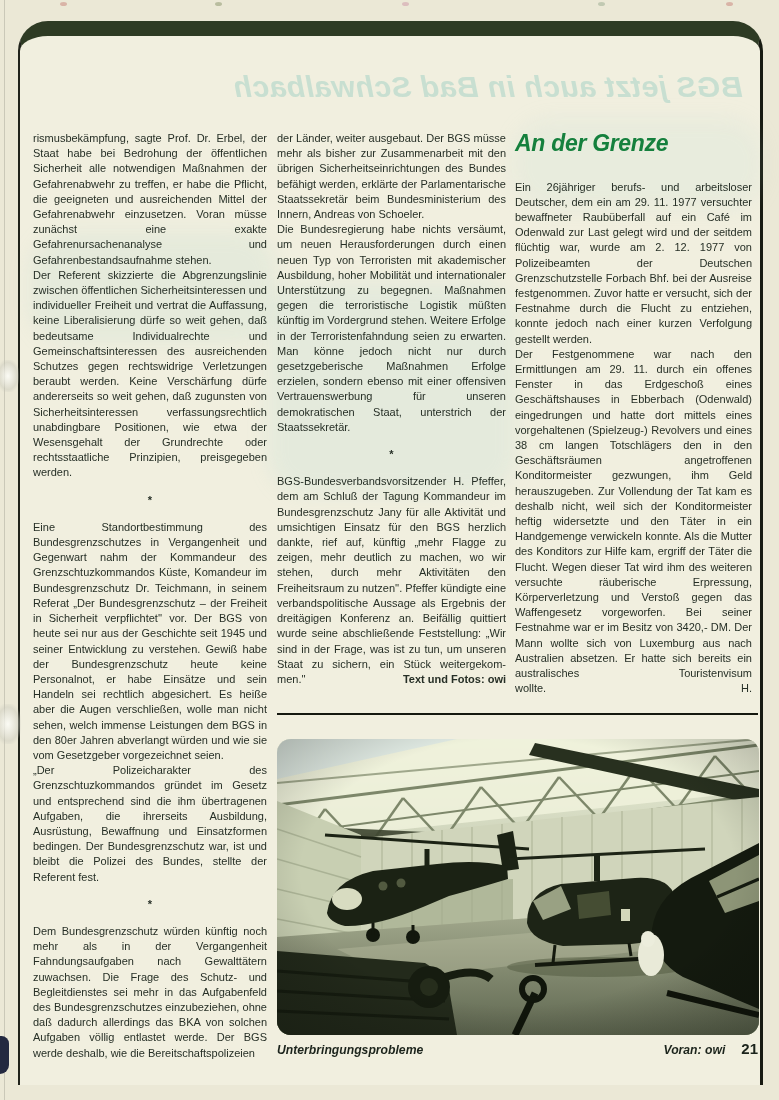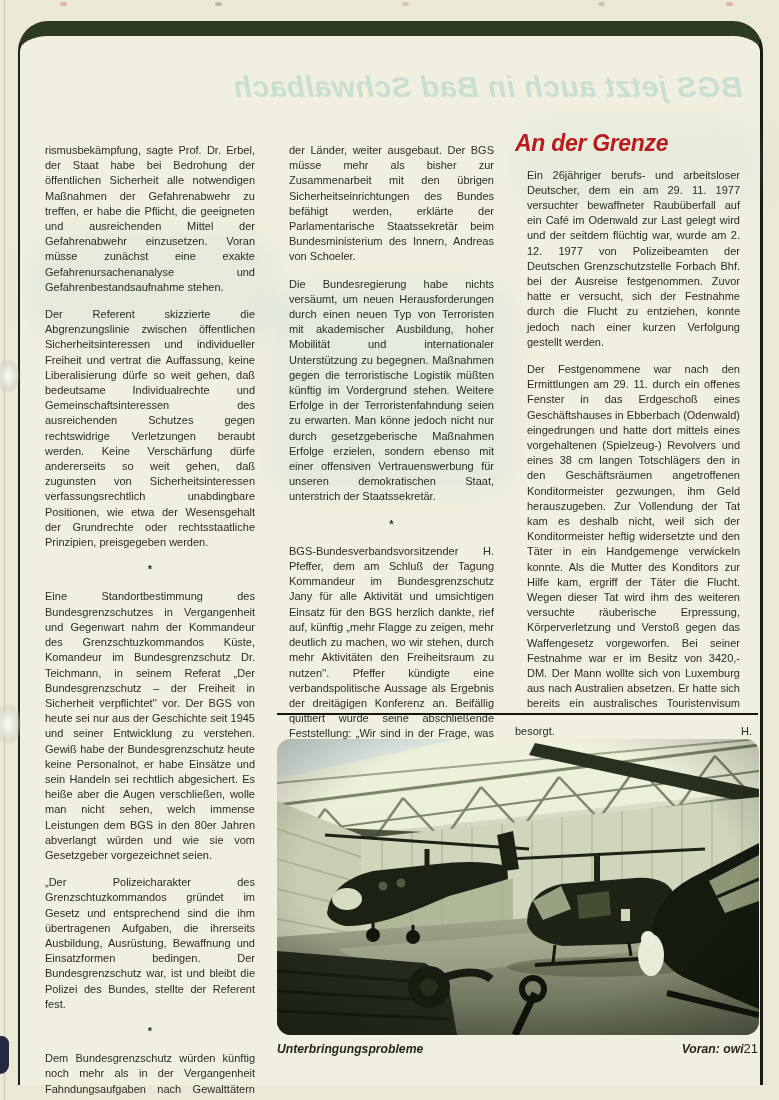--- a/index.html
+++ b/index.html
@@ -38,42 +38,42 @@
   .t3{left:512px;top:118px;width:252px;height:92px;background:rgba(178,215,205,.13);}
   .smudge{position:absolute;background:radial-gradient(ellipse at center,rgba(252,252,246,.95),rgba(198,198,186,.4) 60%,transparent 78%);}
   .s1{left:-3px;top:360px;width:22px;height:32px;}
   .s2{left:-5px;top:704px;width:26px;height:40px;}
   .corner-blot{position:absolute;left:0;top:1036px;width:9px;height:38px;background:#232940;border-radius:0 10px 12px 0;}
 
   .col{position:absolute;top:131px;font-size:11px;line-height:15.2px;}
   .col1{left:33px;width:234px;}
   .col2{left:277px;width:229px;}
   .col3{left:515px;width:237px;}
-  .col p{margin:12px;text-align:justify;}
+  .col p{margin:0;text-align:justify;}
   .col p.jlast{text-align-last:justify;}
   .sep{text-align:center;margin:12px 0;font-weight:700;font-size:11px;}
   .line-row{display:flex;justify-content:space-between;align-items:flex-end;}
   .line-row .bold{font-weight:700;}
   h2{
     font:italic 700 23px/23.5px "Liberation Sans",sans-serif;
-    letter-spacing:-.3px;margin:1px 0 2px 0;color:#b91c1c;
+    letter-spacing:-.3px;margin:1px 0 24px 0;color:#15803d;
   }
   .rule{position:absolute;left:277px;top:713px;width:481px;height:2px;background:#15180f;}
   .photo{
     position:absolute;left:277px;top:739px;width:482px;height:296px;
     border-radius:14px;overflow:hidden;background:#9aa386;
   }
   .photo svg{display:block;width:100%;height:100%;}
   .caption{
     position:absolute;left:277px;top:1041px;width:481px;
     font:italic 700 12.2px/15.4px "Liberation Sans",sans-serif;
     color:#1c241c;
   }
   .caption p{margin:0;text-align:justify;text-align-last:justify;}
-  .pagenum{font-style:normal;font-weight:400;font-size:13px;margin-left:0;}
+  .pagenum{font-style:normal;font-weight:700;font-size:15px;margin-left:16px;}
 </style>
 </head>
 <body>
 
 <div>
   <div class="scan-edge"></div>
   <div class="fleck f1"></div>
   <div class="fleck f2"></div>
   <div class="fleck f3"></div>
   <div class="fleck f4"></div>
@@ -111,21 +111,21 @@
     </div>
   </div>
 
   <div class="col col3">
     <h2>
       <span>An der Grenze</span><br>
     </h2>
     <p>Ein 26jähriger berufs- und arbeitsloser Deutscher, dem ein am 29. 11. 1977 versuchter bewaffneter Raubüberfall auf ein Café im Odenwald zur Last gelegt wird und der seitdem flüchtig war, wurde am 2. 12. 1977 von Polizeibeamten der Deutschen Grenzschutzstelle Forbach Bhf. bei der Ausreise festgenommen. Zuvor hatte er versucht, sich der Festnahme durch die Flucht zu entziehen, konnte jedoch nach einer kurzen Verfolgung gestellt werden.</p>
     <p class="jlast">Der Festgenommene war nach den Ermittlungen am 29. 11. durch ein offenes Fenster in das Erdgeschoß eines Geschäftshauses in Ebberbach (Odenwald) eingedrungen und hatte dort mittels eines vorgehaltenen (Spielzeug-) Revolvers und eines 38 cm langen Totschlägers den in den Geschäftsräumen angetroffenen Konditormeister gezwungen, ihm Geld herauszugeben. Zur Vollendung der Tat kam es deshalb nicht, weil sich der Konditormeister heftig widersetzte und den Täter in ein Handgemenge verwickeln konnte. Als die Mutter des Konditors zur Hilfe kam, ergriff der Täter die Flucht. Wegen dieser Tat wird ihm des weiteren versuchte räuberische Erpressung, Körperverletzung und Verstoß gegen das Waffengesetz vorgeworfen. Bei seiner Festnahme war er im Besitz von 3420,- DM. Der Mann wollte sich von Luxemburg aus nach Australien absetzen. Er hatte sich bereits ein australisches Touristenvisum</p>
     <div class="line-row">
-      <span>besorgt.</span>
+      <span>wollte.</span>
       <span>H.</span>
     </div>
   </div>
 
   <div class="rule"></div>
 
   <div class="photo">
     <svg viewBox="0 0 482 296" xmlns="http://www.w3.org/2000/svg">
       <defs>
         <linearGradient id="pg-sky" x1="0" y1="0" x2="0" y2="1">

